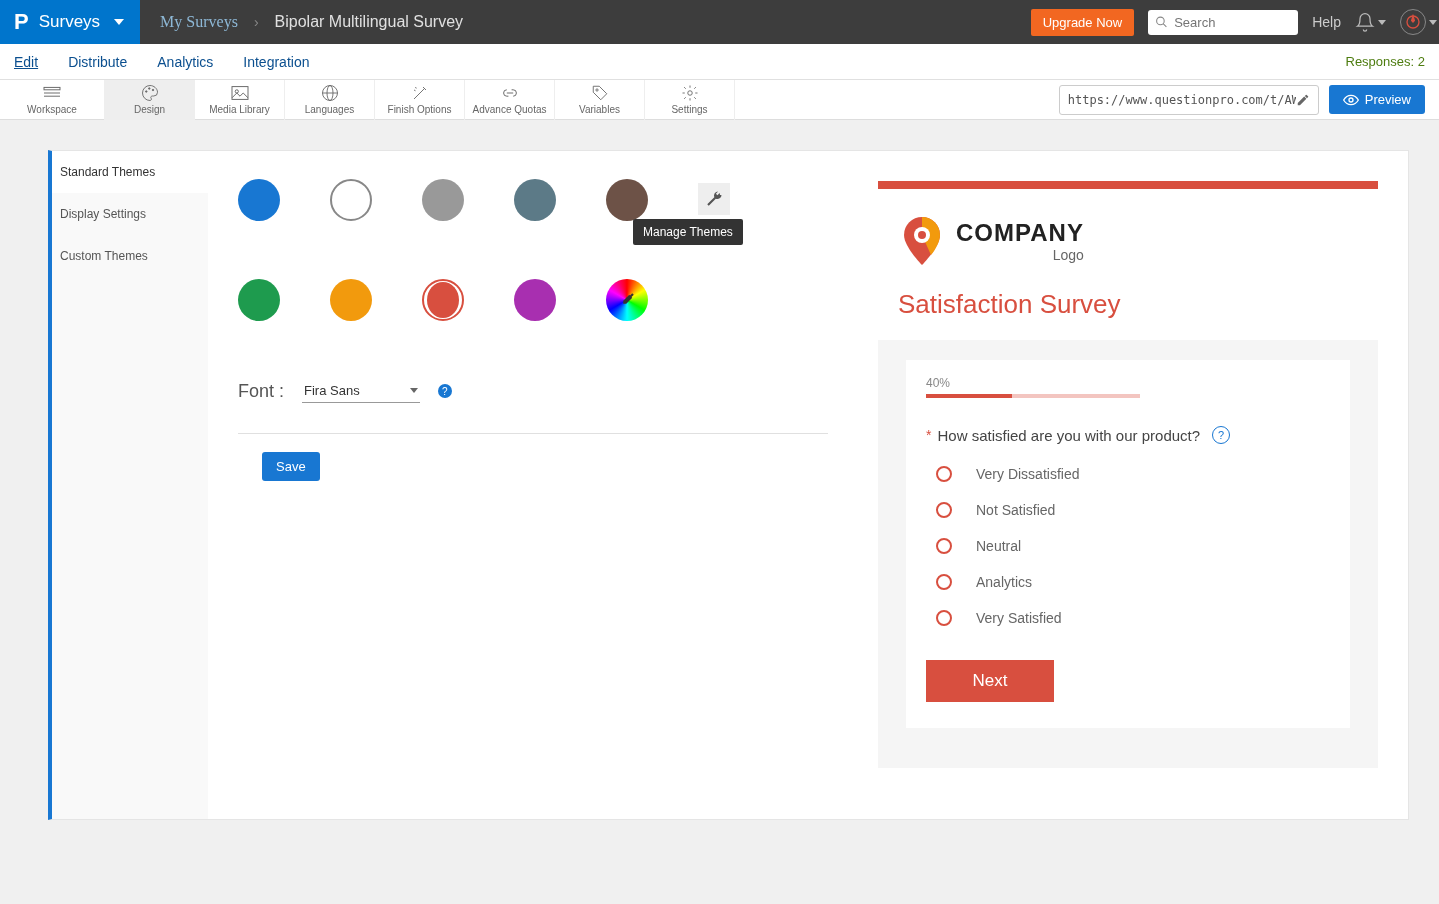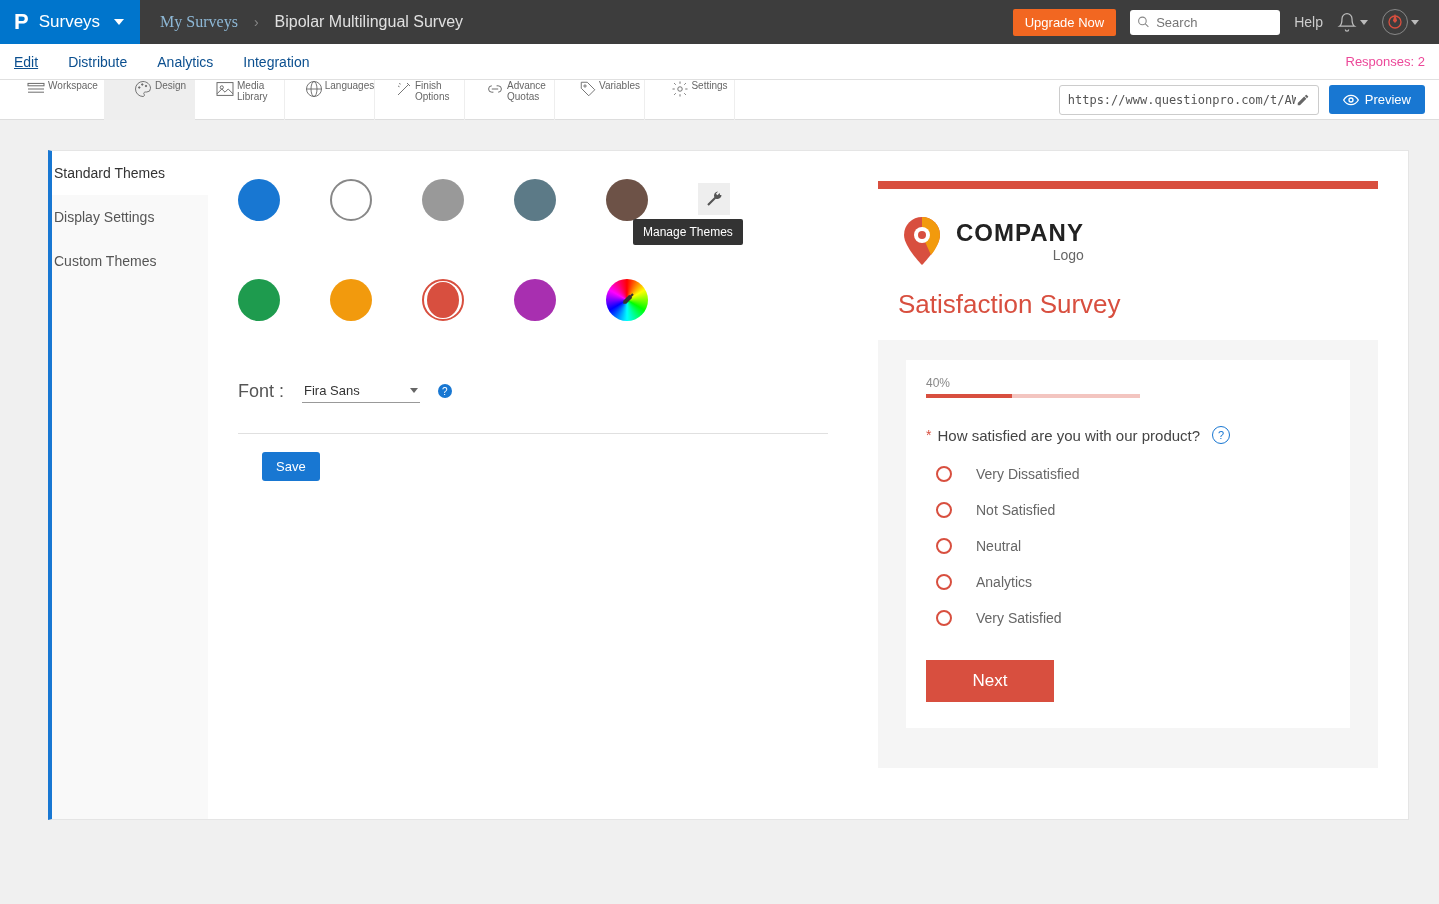--- a/index.html
+++ b/index.html
@@ -8,53 +8,53 @@
 
 .topbar { height: 44px; background: #3d3d3d; display: flex; align-items: center; }
 .brand-section { background: #0075cc; height: 44px; display: flex; align-items: center; padding: 0 16px 0 14px; gap: 10px; }
 .brand-logo { color: #fff; font-size: 22px; font-weight: bold; }
 .brand-title { color: #fff; font-size: 17px; }
 .brand-caret { width: 0; height: 0; border-left: 5px solid transparent; border-right: 5px solid transparent; border-top: 6px solid #fff; margin-left: 4px; }
 .breadcrumb { display: flex; align-items: center; padding-left: 20px; gap: 16px; }
 .breadcrumb-link { color: #8eb8d6; font-size: 16px; font-family: Liberation Serif, serif; }
 .breadcrumb-sep { color: #888; font-size: 14px; }
 .breadcrumb-current { color: #e0e0e0; font-size: 16px; }
-.topbar-right { margin-left: auto; display: flex; align-items: center; gap: 14px; padding-right: 20px; }
+.topbar-right { margin-left: auto; display: flex; align-items: center; gap: 14px; padding-right: 2px; }
 .upgrade-btn { background: #f26721; color: #fff; border: none; padding: 6px 12px; font-size: 13px; border-radius: 2px; cursor: pointer; }
 .search-box { position: relative; }
 .search-input { background: #fff; border: none; border-radius: 3px; padding: 5px 8px 5px 26px; font-size: 13px; width: 150px; }
 .search-icon-pos { position: absolute; left: 7px; top: 50%; transform: translateY(-50%); color: #888; }
 .help-link { color: #ccc; font-size: 14px; }
 .icon-btn { color: #ccc; display: flex; align-items: center; gap: 3px; cursor: pointer; }
 .avatar-circle { width: 26px; height: 26px; border-radius: 50%; border: 1px solid #888; display: flex; align-items: center; justify-content: center; }
 
 
 .main-tabs { height: 36px; background: #fff; display: flex; align-items: center; padding: 0 14px; gap: 30px; border-bottom: 1px solid #e0e0e0; }
 .main-tab { color: #0b4f8f; font-size: 14px; cursor: pointer; }
 .main-tab.active { text-decoration: underline; font-weight: 500; }
-.responses { margin-left: auto; color: #ec4899; font-size: 13px; }
+.responses { margin-left: auto; color: #4d7c0f; font-size: 13px; }
 
 
 .toolbar { height: 40px; background: #fff; display: flex; align-items: center; border-bottom: 1px solid #ddd; padding-right: 14px; }
-.tool-item { width: 90px; height: 40px; display: flex; flex-direction: row; align-items: flex-start; justify-content: center; gap: 2px; cursor: pointer; border-right: 1px solid #eee; padding-left: 20px; }
+.tool-item { width: 90px; height: 40px; display: flex; flex-direction: column; align-items: center; justify-content: center; gap: 2px; cursor: pointer; border-right: 1px solid #eee; }
 .tool-item.first { width: 105px; }
 .tool-item.active { background: #eeeeee; }
 .tool-icon { height: 18px; display: flex; align-items: center; color: #666; }
 .tool-label { font-size: 10px; color: #666; }
 .toolbar-right { margin-left: auto; display: flex; align-items: center; gap: 10px; }
 .url-box { display: flex; align-items: center; background: #fff; border: 1px solid #ccc; border-radius: 3px; padding: 0 8px; height: 30px; width: 260px; }
 .url-input { border: none; flex: 1; font-size: 12px; color: #555; font-family: monospace; outline: none; }
 .pencil-icon { color: #666; }
 .preview-btn { background: #1877d2; color: #fff; border: none; padding: 7px 14px; border-radius: 3px; font-size: 13px; display: flex; align-items: center; gap: 6px; cursor: pointer; }
 
 
 .content-wrap { padding: 30px 30px 30px 48px; }
 .content-card { background: #fff; display: flex; border: 1px solid #e5e5e5; min-height: 670px; border-left: 4px solid #1877d2; }
 .sidebar { width: 156px; background: #f9f9f9; }
-.side-item { padding: 14px 2px; font-size: 14px; color: #555; cursor: pointer; }
+.side-item { padding: 14px 8px; font-size: 12px; color: #555; cursor: pointer; }
 .side-item.active { background: #fff; color: #333; }
 
 .theme-panel { flex: 1; padding: 28px 40px 20px 30px; position: relative; }
 .swatch-row { display: flex; gap: 50px; margin-bottom: 58px; }
 .swatch { width: 42px; height: 42px; border-radius: 50%; cursor: pointer; }
 .swatch.white { border: 2px solid #888; }
 .swatch.selected { width: 42px; height: 42px; border: 2px solid #d84f3f; padding: 3px; display:flex; align-items:center; justify-content:center; }
 .swatch.selected .inner { width: 36px; height: 36px; border-radius: 50%; }
 .swatch-rainbow { background: conic-gradient(red, yellow, lime, cyan, blue, magenta, red); display: flex; align-items: center; justify-content: center; }
 .wrench-box { width: 32px; height: 32px; background: #eee; display: flex; align-items: center; justify-content: center; cursor: pointer; align-self: flex-start; margin-top: 4px; }

